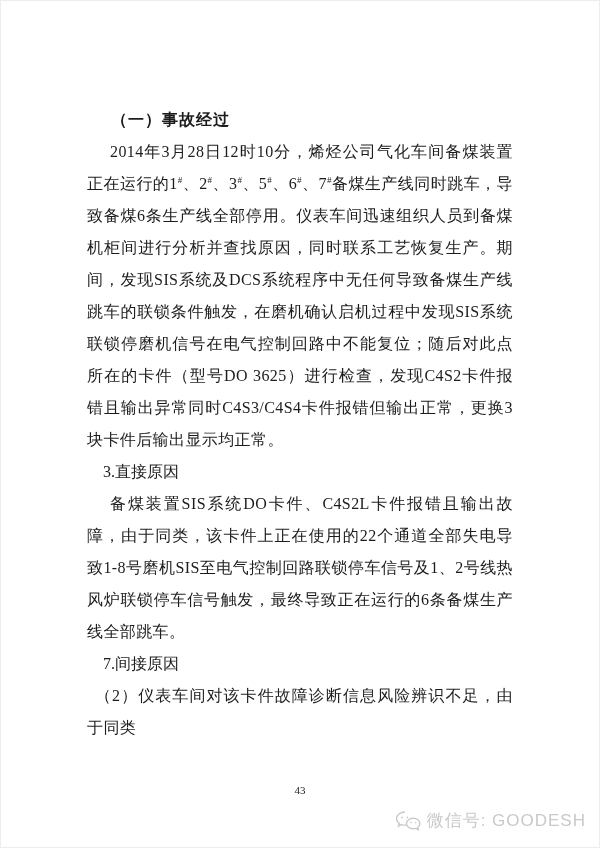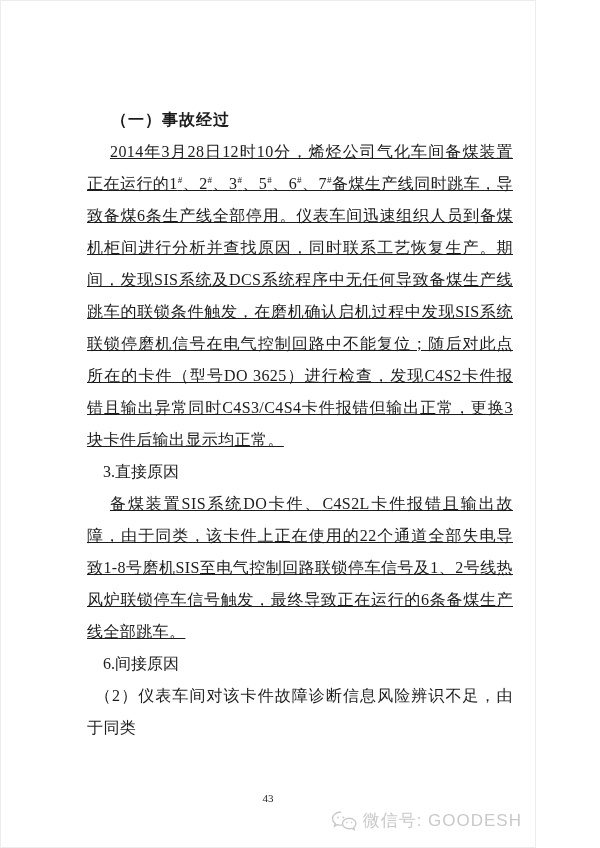--- a/index.html
+++ b/index.html
@@ -2,21 +2,21 @@
 <html><head>
 <meta charset="utf-8">
 <style>
   html, body {
     margin: 0;
     padding: 0;
     background: #ffffff;
   }
   .page {
     position: relative;
-    width: 536px;
+    width: 600px;
     height: 848px;
     background: #ffffff;
     overflow: hidden;
     font-family: "Liberation Serif", "DejaVu Serif", serif;
     color: #1c1c1c;
     box-sizing: border-box;
     border: 1px solid #ededed;
   }
   .doc-body {
     position: absolute;
@@ -33,21 +33,20 @@
     padding: 0;
   }
   .sec-heading {
     font-weight: 700;
     text-indent: 24px;
     letter-spacing: 1px;
   }
   .sec-paragraph {
     text-indent: 23px;
     letter-spacing: 0.4px;
-    text-decoration: underline;
   }
   .sec-subheading {
     text-indent: 16px;
   }
   .sec-item {
     text-indent: 8px;
     letter-spacing: 0.4px;
   }
   .doc-body sup {
     font-size: 9px;
@@ -56,21 +55,20 @@
   }
   .footer-pagenum {
     position: absolute;
     left: 0;
     right: 0;
     top: 782px;
     text-align: center;
     font-size: 11px;
     color: #222222;
     line-height: 14px;
-    margin-top: 8px;
   }
   .watermark {
     position: absolute;
     right: 13px;
     top: 808px;
     display: flex;
     align-items: center;
     gap: 6px;
     color: #c9c9c9;
     font-family: "Liberation Sans", "DejaVu Sans", sans-serif;
@@ -85,21 +83,21 @@
 </head>
 <body>
 
 <div class="page">
 
   <div class="doc-body" id="doc-body">
       <p class="sec sec-heading">（一）事故经过</p>
       <p class="sec sec-paragraph">2014年3月28日12时10分，烯烃公司气化车间备煤装置正在运行的1<sup>#</sup>、2<sup>#</sup>、3<sup>#</sup>、5<sup>#</sup>、6<sup>#</sup>、7<sup>#</sup>备煤生产线同时跳车，导致备煤6条生产线全部停用。仪表车间迅速组织人员到备煤机柜间进行分析并查找原因，同时联系工艺恢复生产。期间，发现SIS系统及DCS系统程序中无任何导致备煤生产线跳车的联锁条件触发，在磨机确认启机过程中发现SIS系统联锁停磨机信号在电气控制回路中不能复位；随后对此点所在的卡件（型号DO 3625）进行检查，发现C4S2卡件报错且输出异常同时C4S3/C4S4卡件报错但输出正常，更换3块卡件后输出显示均正常。</p>
       <p class="sec sec-subheading">3.直接原因</p>
       <p class="sec sec-paragraph">备煤装置SIS系统DO卡件、C4S2L卡件报错且输出故障，由于同类，该卡件上正在使用的22个通道全部失电导致1-8号磨机SIS至电气控制回路联锁停车信号及1、2号线热风炉联锁停车信号触发，最终导致正在运行的6条备煤生产线全部跳车。</p>
-      <p class="sec sec-subheading">6.间接原因</p>
+      <p class="sec sec-subheading">7.间接原因</p>
       <p class="sec sec-item">（2）仪表车间对该卡件故障诊断信息风险辨识不足，由于同类</p>
     </div>
 
   <div class="footer-pagenum">43</div>
 
   <div class="watermark">
     <span>
       <svg width="26" height="22" viewBox="0 0 26 22" fill="none" stroke="#c9c9c9" stroke-width="1.4">
         <path d="M10 2 C5.1 2 1.5 5 1.5 8.6 c0 2 1.1 3.7 2.8 4.9 l-0.8 2.6 2.9-1.5 c1.1 0.35 2.3 0.55 3.6 0.55 0.35 0 0.7-0.02 1.05-0.05"></path>
         <circle cx="7" cy="7.4" r="0.9" fill="#c9c9c9" stroke="none"></circle>

